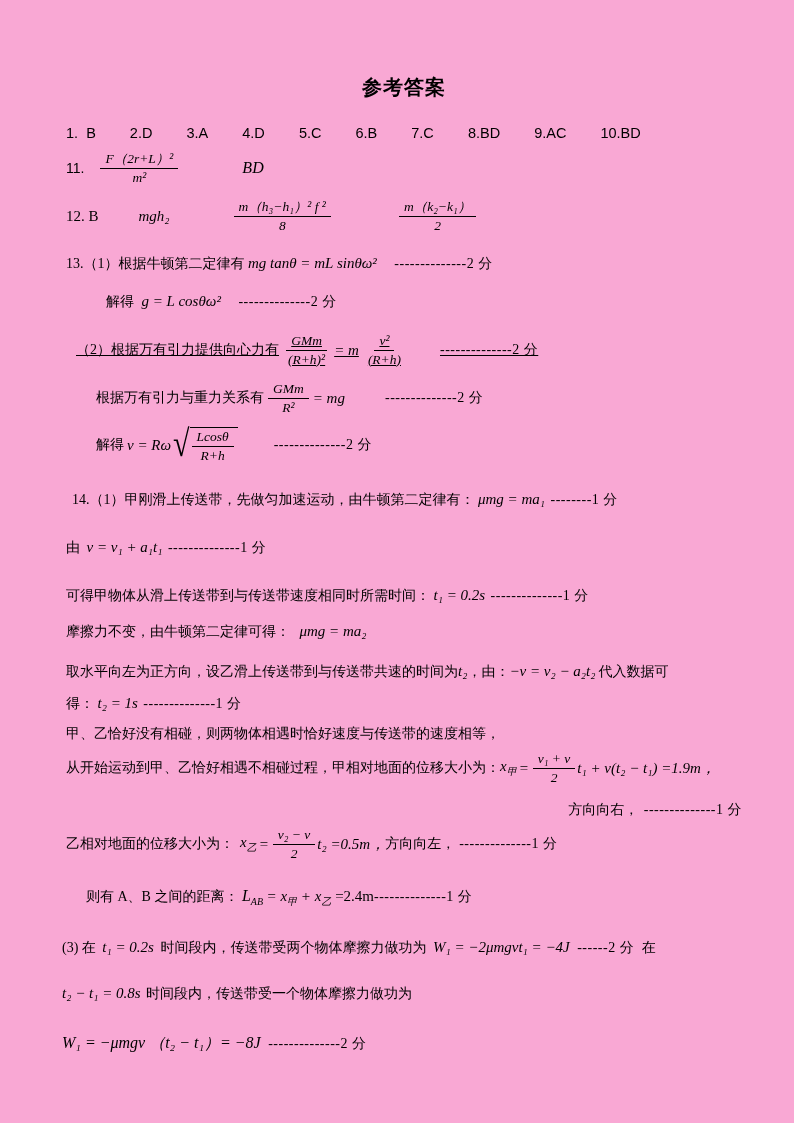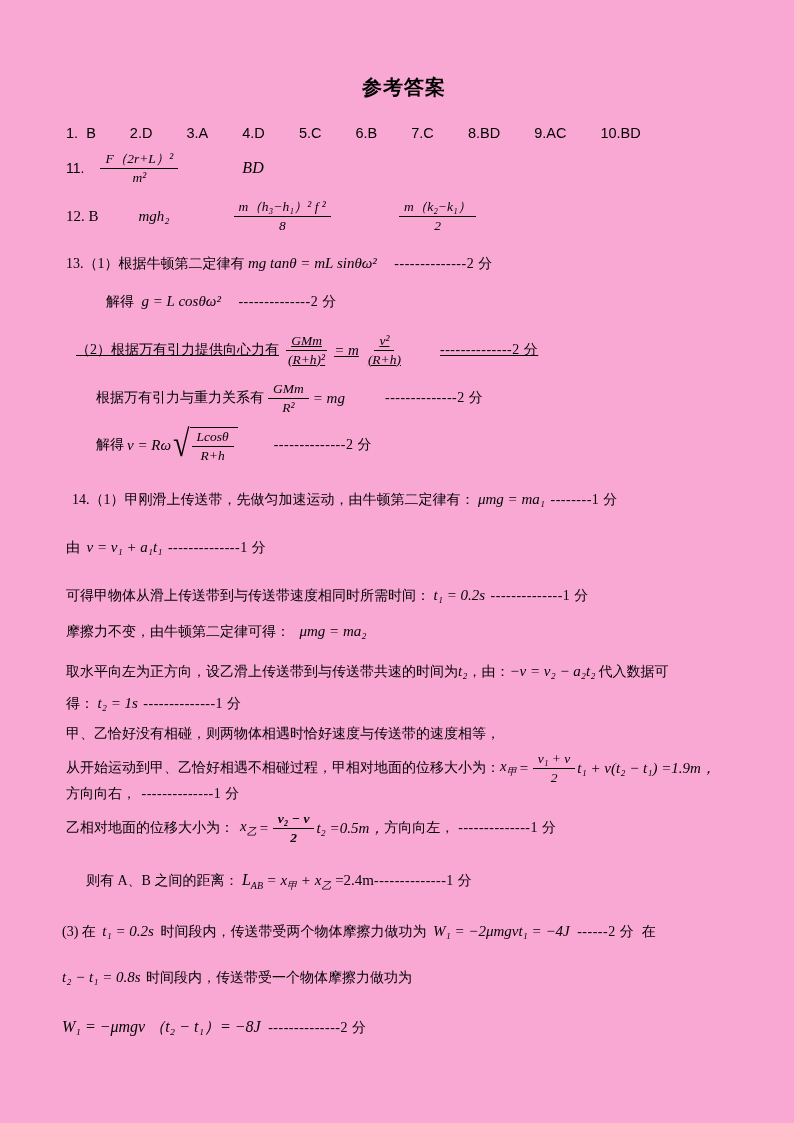--- a/index.html
+++ b/index.html
@@ -182,30 +182,30 @@
   <div class="line flexline" style="margin-top:8px;">
     <span class="cjk">从开始运动到甲、乙恰好相遇不相碰过程，甲相对地面的位移大小为：</span>
     <span class="math"><span>x</span><sub>甲</sub></span>
     <span class="math" style="margin:0 2px;">=</span>
     <span class="frac math" style="margin:0 2px;">
       <span class="num">v₁ + v</span>
       <span class="den">2</span>
     </span>
     <span class="math">t₁ + v(t₂ − t₁) =1.9m，</span>
   </div>
-  <p class="line" style="margin-top:0;">
+  <p class="line" style="margin-top:16px;text-align:right;">
     <span class="cjk">方向向右，</span>
     <span class="dashes" style="margin-left:2px;">--------------1 分</span>
   </p>
 
   <div class="line flexline" style="margin-top:8px;">
     <span class="cjk">乙相对地面的位移大小为：</span>
     <span class="math" style="margin-left:6px;text-align:right;"><span>x</span><sub>乙</sub></span>
     <span class="math" style="margin:0 2px;">=</span>
-    <span class="frac math" style="margin:0 2px;font-weight:bold;">
+    <span class="frac math" style="margin:0 2px;">
       <span class="num">v₂ − v</span>
       <span class="den">2</span>
     </span>
     <span class="math">t₂ =0.5m，</span>
     <span class="cjk">方向向左，</span>
     <span class="dashes" style="margin-left:4px;">--------------1 分</span>
   </div>
 
   <p class="line indent3" style="margin-top:26px;">
     <span class="cjk">则有 A、B 之间的距离：</span>

